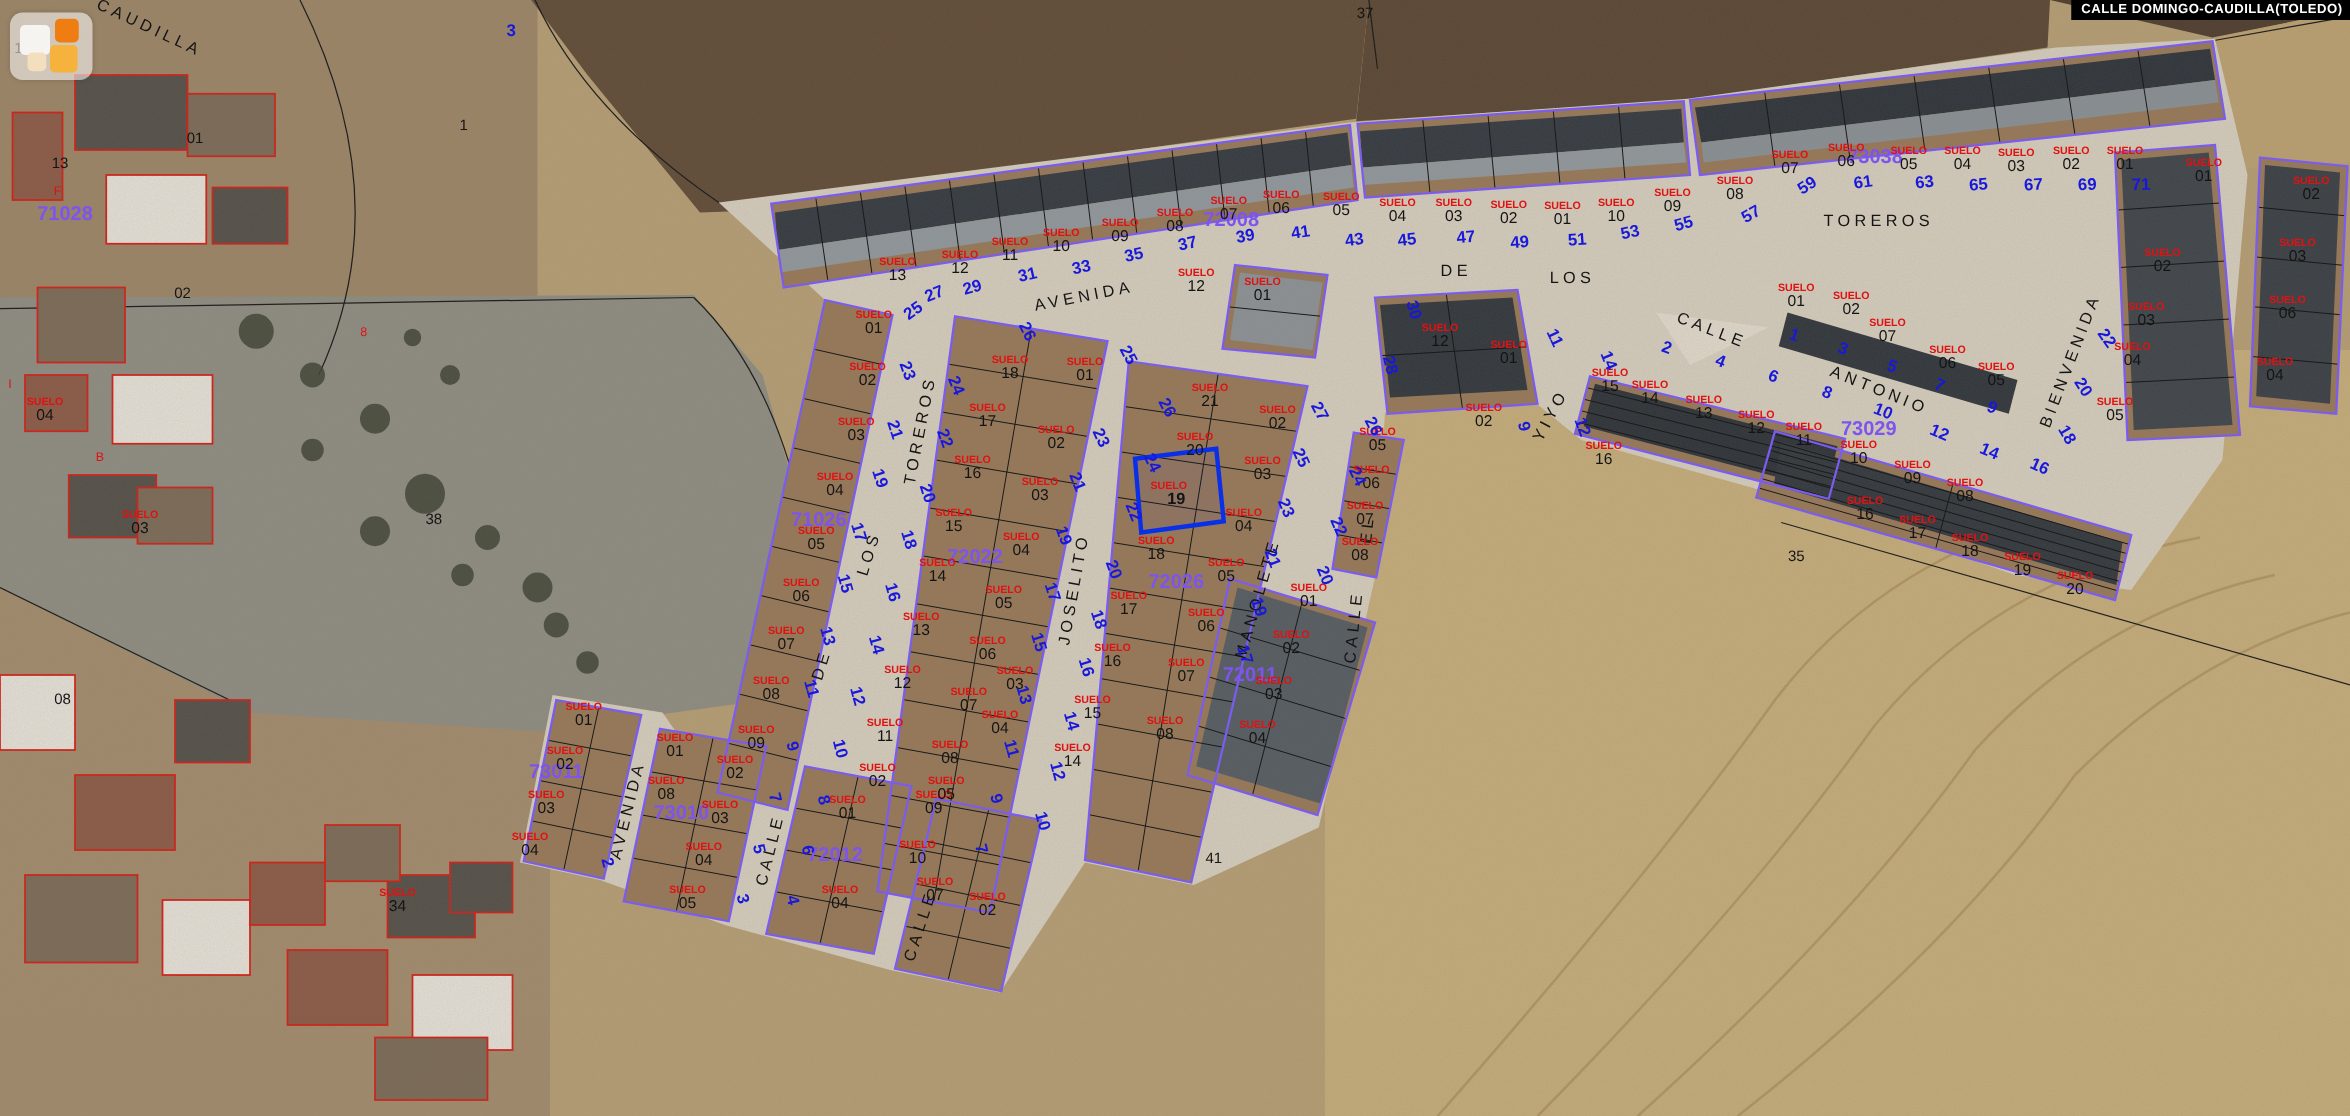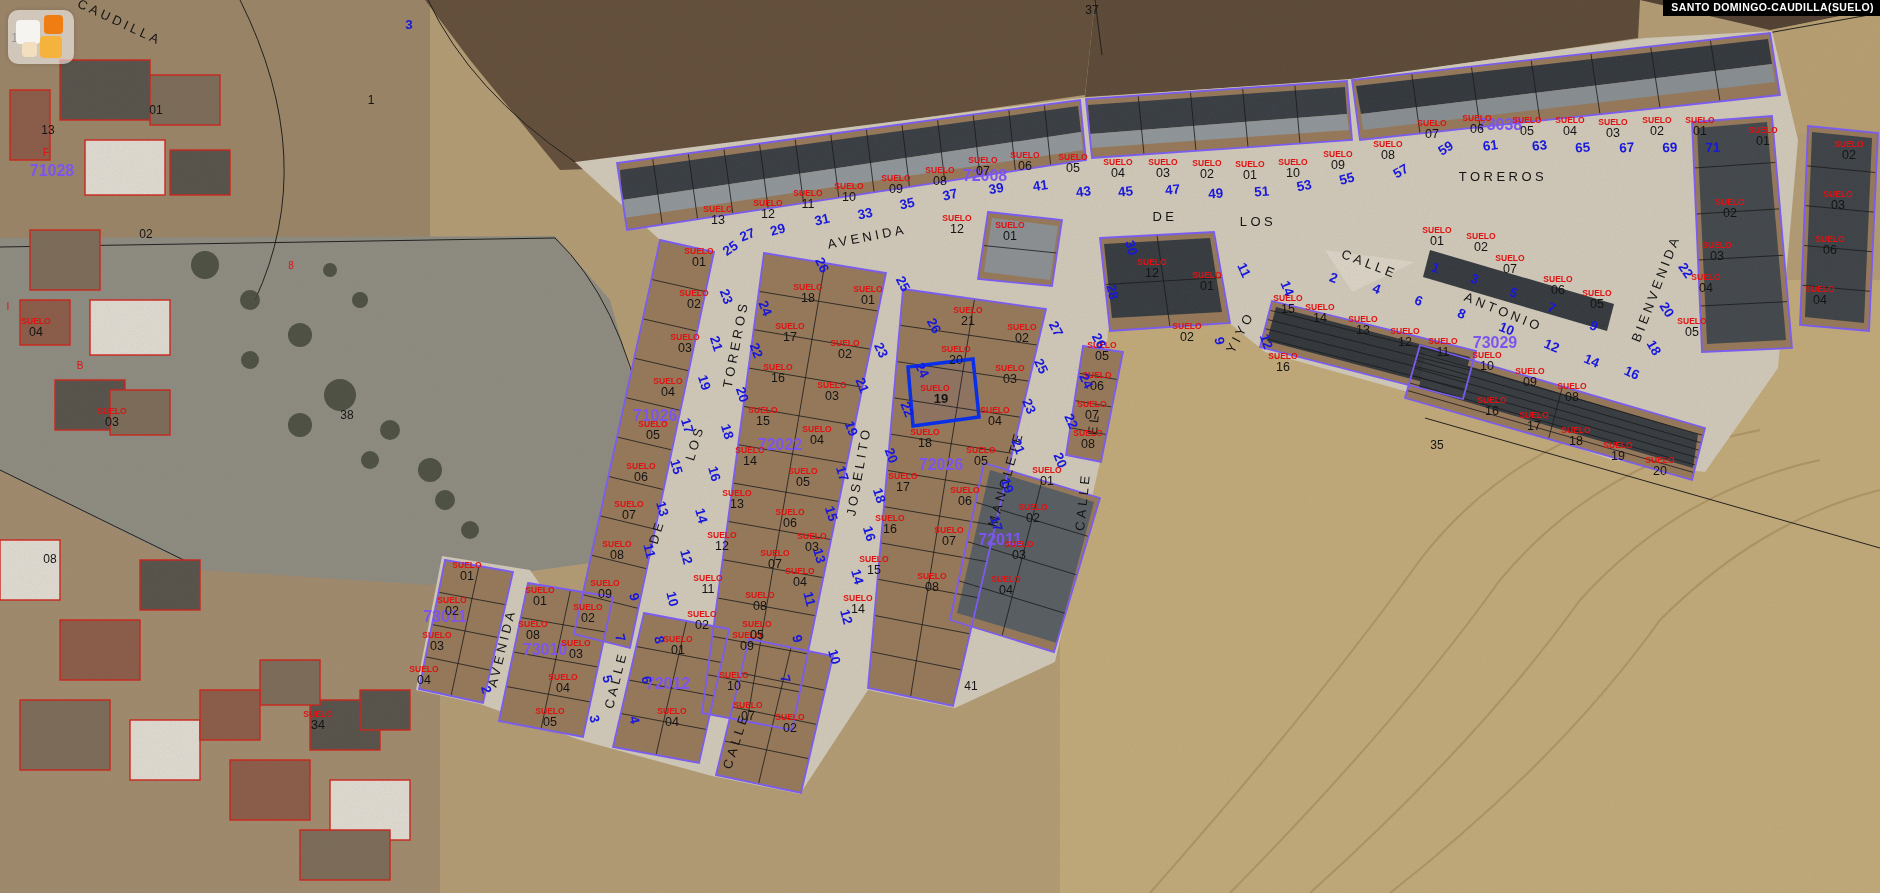--- a/index.html
+++ b/index.html
@@ -659,14 +659,14 @@
         <text x="935" y="391" fill="#e01212" font-size="8.5" text-anchor="middle" font-family="&quot;Liberation Sans&quot;,sans-serif" font-weight="bold">SUELO</text>
         <text x="941" y="403" fill="#141414" font-size="13" text-anchor="middle" font-family="&quot;Liberation Sans&quot;,sans-serif" font-weight="bold">19</text>
       </g>
     </svg>
   <div id="logo-widget">
     <span class="sq white"></span>
     <span class="sq orange"></span>
     <span class="sq amber"></span>
     <span class="sq pale"></span>
   </div>
-  <div id="title-bar">SANTO DOMINGO-CAUDILLA(SUELO)</div>
+  <div id="title-bar">CALLE DOMINGO-CAUDILLA(TOLEDO)</div>
 </div>
 
 </body></html>

